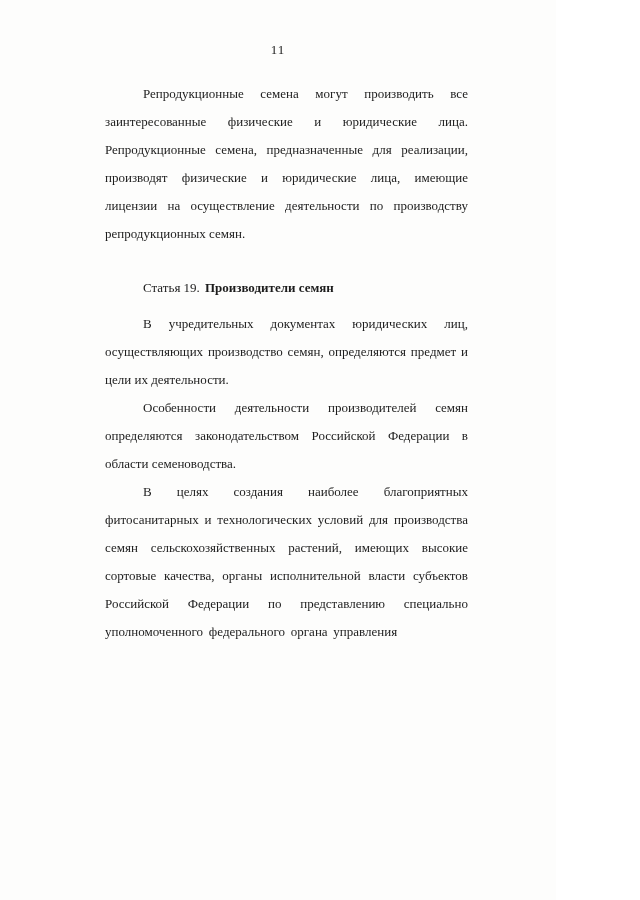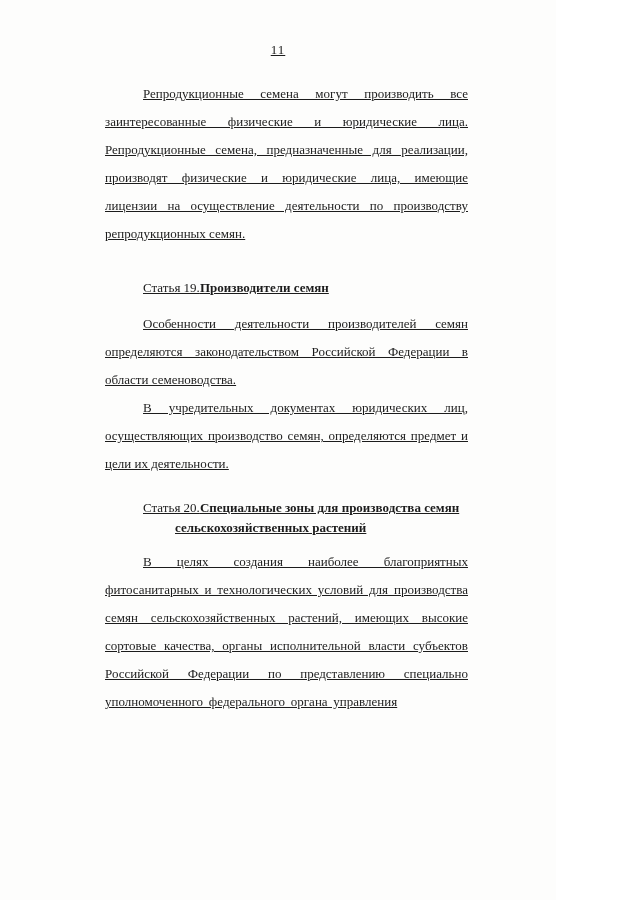--- a/index.html
+++ b/index.html
@@ -8,21 +8,20 @@
     background: #ffffff;
   }
   .page {
     position: relative;
     width: 556px;
     height: 900px;
     background: #fdfdfc;
     overflow: hidden;
     font-family: "Liberation Serif", "DejaVu Serif", serif;
     color: #1c1c1c;
-    text-decoration: underline;
   }
   .page-number {
     padding-top: 42px;
     text-align: center;
     font-size: 13px;
     letter-spacing: 1px;
   }
   .content {
     margin: 22px 88px 16px 105px;
     font-size: 13px;
@@ -33,20 +32,21 @@
     text-indent: 38px;
   }
   .para.loose {
     word-spacing: 2.5px;
   }
   .heading {
     text-indent: 38px;
     text-align: left;
   }
   .heading .label {
+    padding-right: 5px;
   }
   .heading b {
     font-weight: bold;
   }
   .heading-19 {
     margin-top: 26px;
     margin-bottom: 8px;
   }
   .heading-20 {
     margin-top: 20px;
@@ -68,25 +68,21 @@
 
     <p class="para">Репродукционные семена могут производить все заинтересованные физические и юридические лица. Репродукционные семена, предназначенные для реализации, производят физические и юридические лица, имеющие лицензии на осуществление деятельности по производству репродукционных семян.</p>
 
 
 
     <p class="heading heading-19">
       <span class="label">Статья 19.</span><b>Производители семян</b>
     </p>
 
 
+    <p class="para">В учредительных документах юридических лиц, осуществляющих производство семян, определяются предмет и цели их деятельности.</p>
+
     <p class="para">Особенности деятельности производителей семян определяются законодательством Российской Федерации в области семеноводства.</p>
 
-    <p class="para">В учредительных документах юридических лиц, осуществляющих производство семян, определяются предмет и цели их деятельности.</p>
-
-    <p class="heading heading-20">
-      <span class="label">Статья 20.</span><b>Специальные зоны для производства семян</b><br>
-      <b class="line2">сельскохозяйственных растений</b>
-    </p>
 
     <p class="para loose">В целях создания наиболее благоприятных фитосанитарных и технологических условий для производства семян сельскохозяйственных растений, имеющих высокие сортовые качества, органы исполнительной власти субъектов Российской Федерации по представлению специально уполномоченного федерального органа управления</p>
 
   </div>
 </div>
 
 </body></html>

